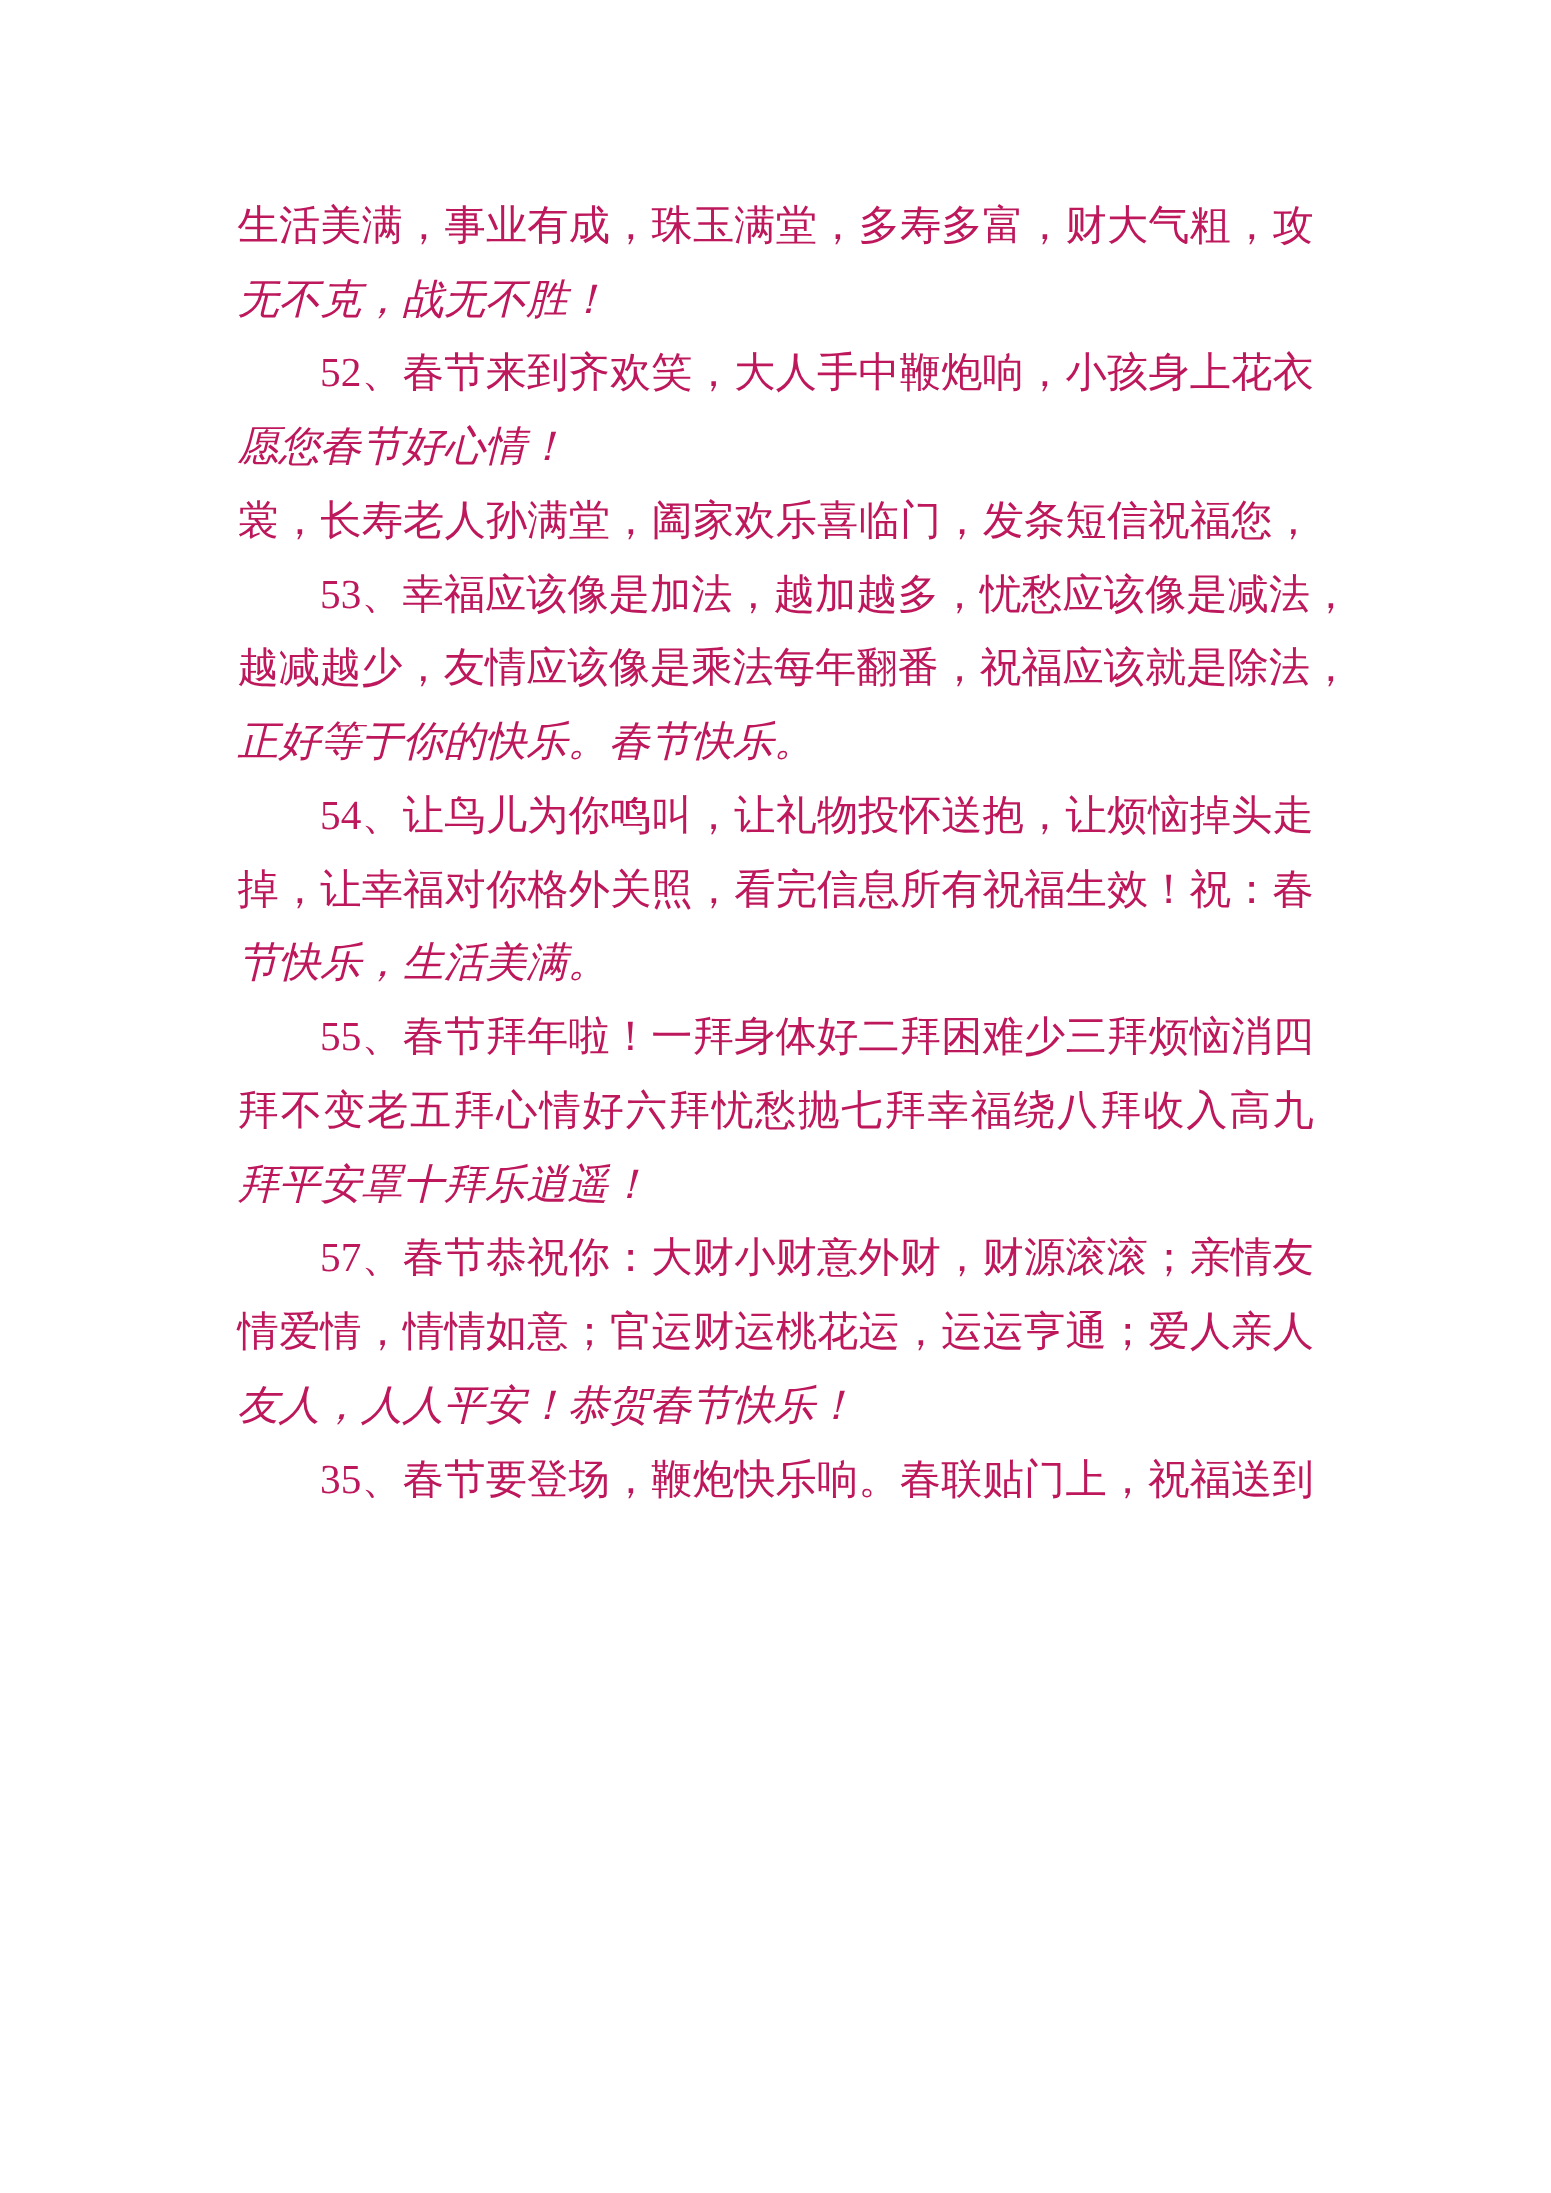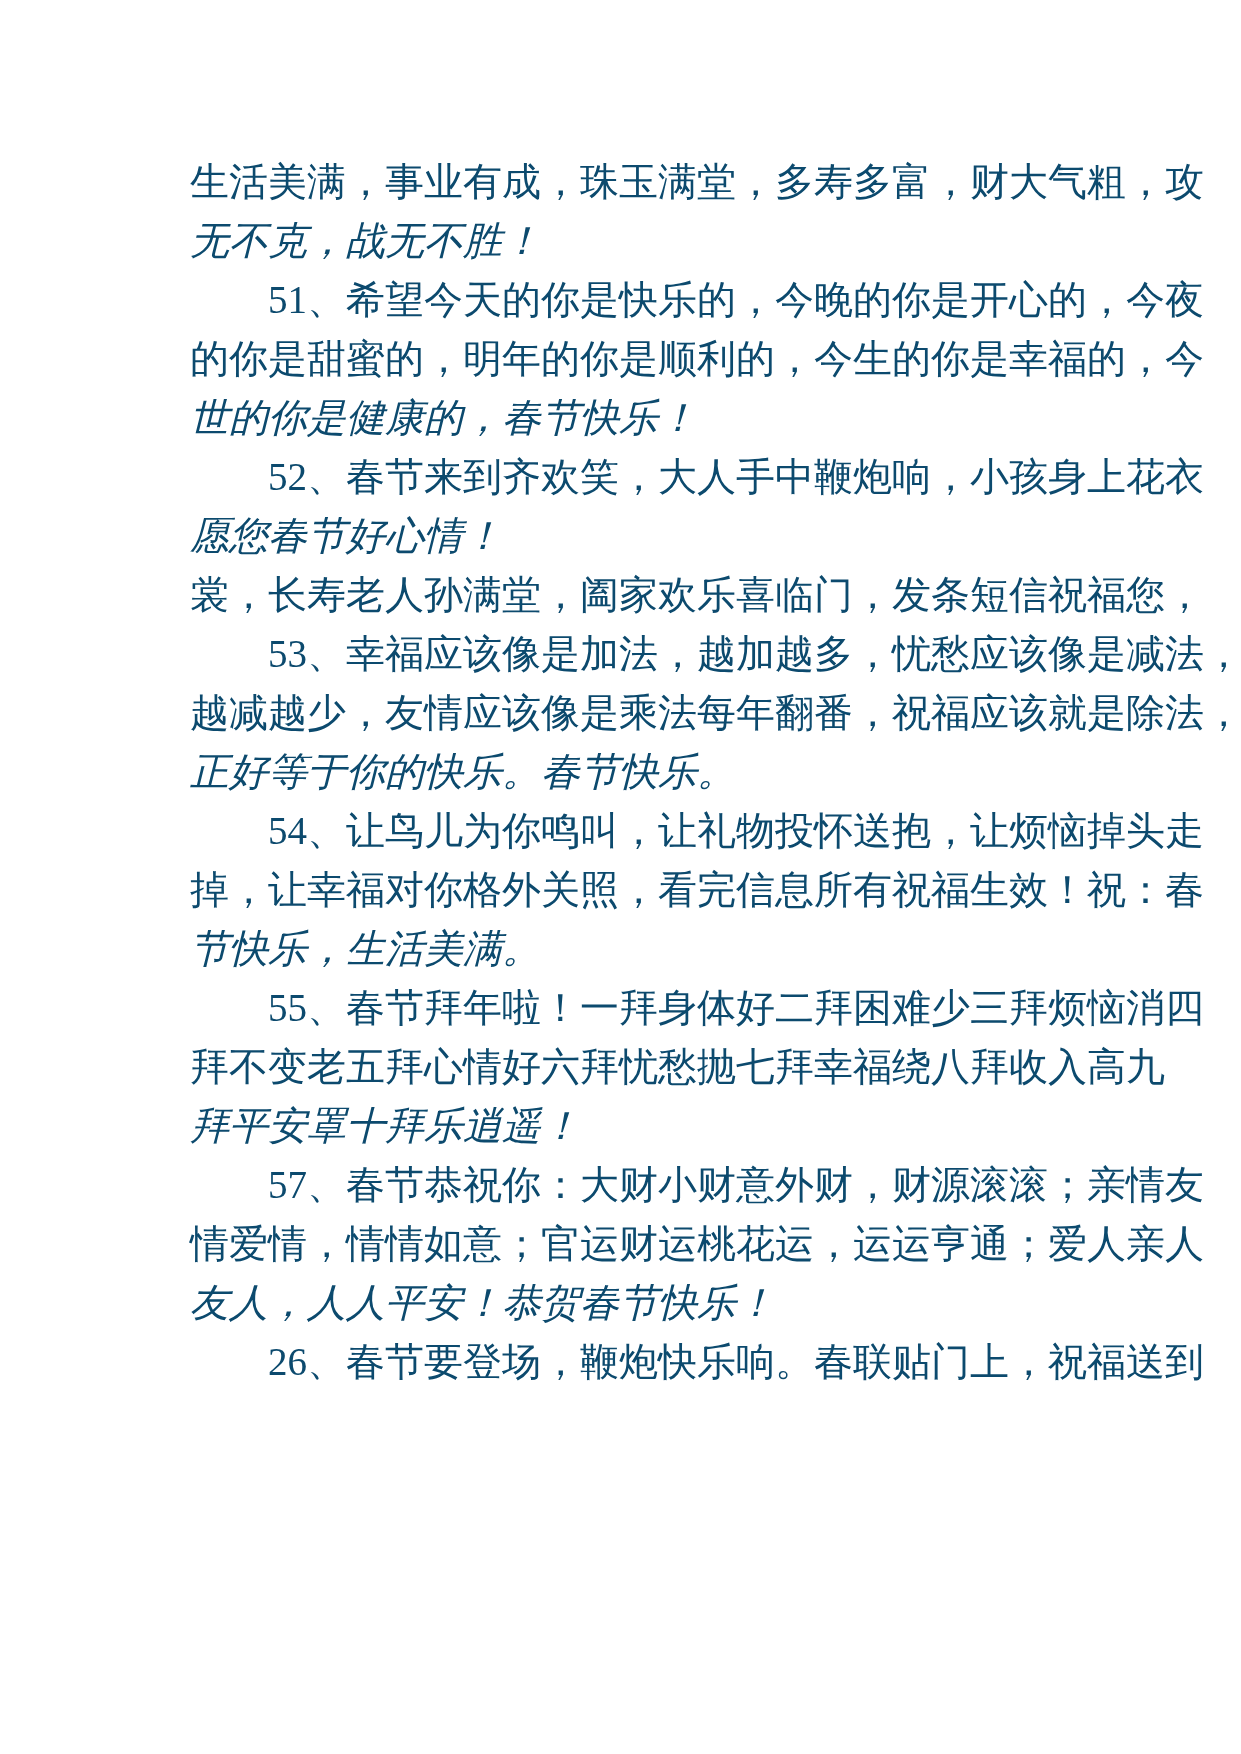--- a/index.html
+++ b/index.html
@@ -17,22 +17,22 @@
     position: relative;
     width: 1241px;
     height: 1754px;
     background: #ffffff;
   }
   .content {
     position: absolute;
     left: 190px;
     top: 152px;
     width: 861px;
-    color: #0c4a6e;
-    font-size: 39px;
+    color: #be185d;
+    font-size: 33px;
     letter-spacing: 0;
   }
   .para {
     margin: 0;
     padding: 0;
   }
   .ln {
     display: block;
     line-height: 59px;
     height: 59px;
@@ -60,25 +60,20 @@
 <body>
 
 <div class="page">
   <div class="content">
 
     <p class="para">
       <span class="ln full">生活美满，事业有成，珠玉满堂，多寿多富，财大气粗，攻</span>
       <span class="ln end">无不克，战无不胜！</span>
     </p>
 
-    <p class="para">
-      <span class="ln full indent">51、希望今天的你是快乐的，今晚的你是开心的，今夜</span>
-      <span class="ln full">的你是甜蜜的，明年的你是顺利的，今生的你是幸福的，今</span>
-      <span class="ln end">世的你是健康的，春节快乐！</span>
-    </p>
 
     <p class="para">
       <span class="ln full indent">52、春节来到齐欢笑，大人手中鞭炮响，小孩身上花衣</span>
       <span class="ln end">愿您春节好心情！</span>
       <span class="ln full">裳，长寿老人孙满堂，阖家欢乐喜临门，发条短信祝福您，</span>
     </p>
 
     <p class="para">
       <span class="ln full indent">53、幸福应该像是加法，越加越多，忧愁应该像是减法，</span>
       <span class="ln full">越减越少，友情应该像是乘法每年翻番，祝福应该就是除法，</span>
@@ -98,17 +93,17 @@
     </p>
 
 
     <p class="para">
       <span class="ln full indent">57、春节恭祝你：大财小财意外财，财源滚滚；亲情友</span>
       <span class="ln full">情爱情，情情如意；官运财运桃花运，运运亨通；爱人亲人</span>
       <span class="ln end">友人，人人平安！恭贺春节快乐！</span>
     </p>
 
     <p class="para">
-      <span class="ln full indent">26、春节要登场，鞭炮快乐响。春联贴门上，祝福送到</span>
+      <span class="ln full indent">35、春节要登场，鞭炮快乐响。春联贴门上，祝福送到</span>
     </p>
 
   </div>
 </div>
 
 </body></html>

